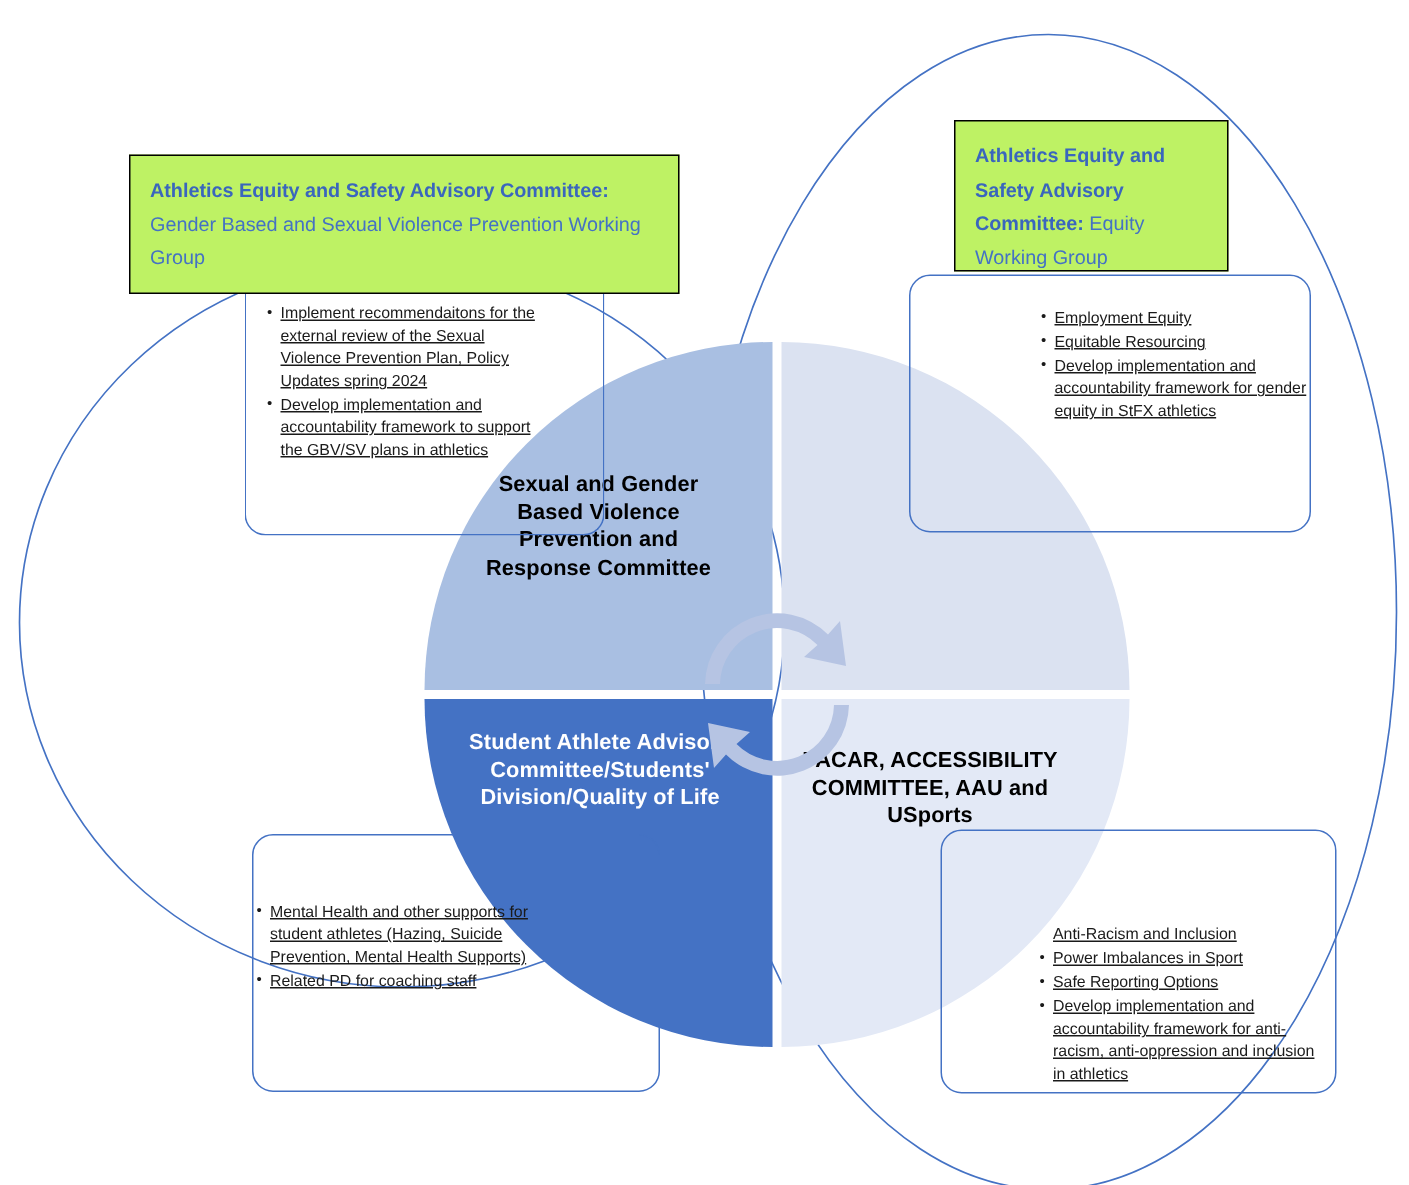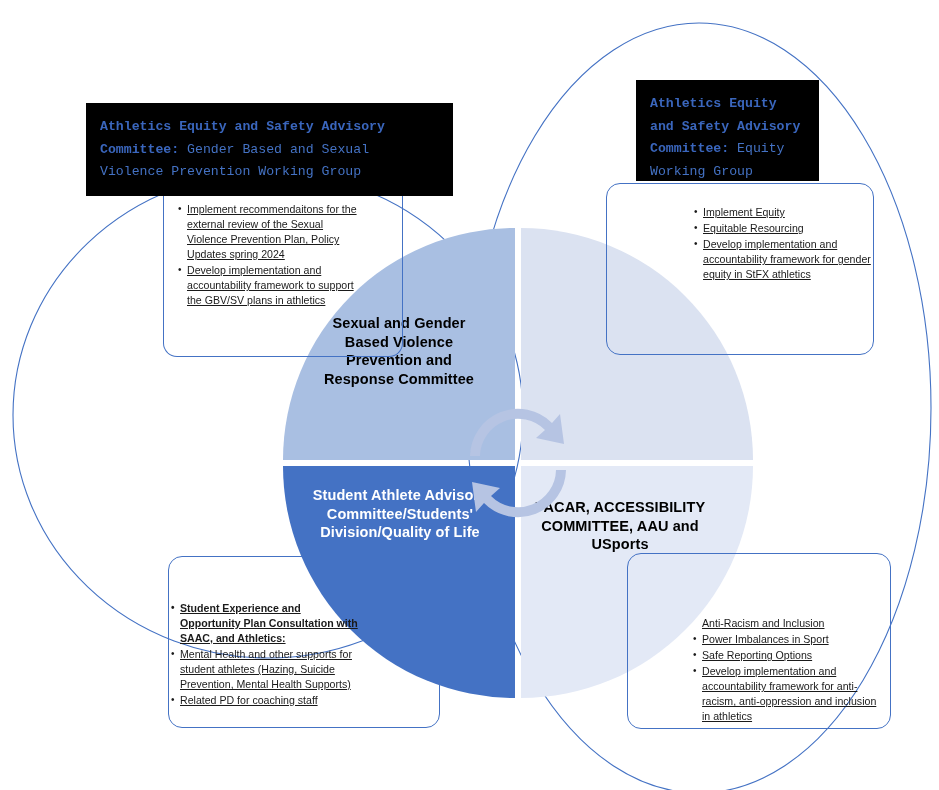--- a/index.html
+++ b/index.html
@@ -70,28 +70,27 @@
     left: 165px;
     top: 165px;
     width: 140px;
     height: 140px;
     pointer-events: none;
   }
 
   
   .title-box {
     position: absolute;
-    background: #000000;
+    background: #bef264;
     border: 1.3px solid #000000;
     box-sizing: border-box;
     color: #4472c4;
     font-size: 13.2px;
     line-height: 1.72;
     padding: 12px 12px 10px 13px;
-    font-family: Liberation Mono, monospace;
   }
   .title-box b { color: #3a66bd; font-weight: bold; }
   .tb-left  { left: 86px;  top: 103px; width: 367px; height: 93px; }
   .tb-right { left: 636px; top: 80px;  width: 183px; height: 101px; }
 
   
   .bullet-box {
     position: absolute;
     box-sizing: border-box;
     border: 1.2px solid #4472c4;
@@ -165,26 +164,25 @@
   <div class="bullet-box bb-tl"></div>
   <div class="bullet-box bb-tr"></div>
   <div class="bullet-box bb-bl"></div>
   <div class="bullet-box bb-br"></div>
 
   <ul class="bullets bl-tl">
       <li>Implement recommendaitons for the external review of the Sexual Violence Prevention Plan, Policy Updates spring 2024</li>
       <li>Develop implementation and accountability framework to support the GBV/SV plans in athletics</li>
     </ul>
   <ul class="bullets bl-tr">
-      <li>Implement Equity</li>
+      <li>Employment Equity</li>
       <li>Equitable Resourcing</li>
       <li>Develop implementation and accountability framework for gender equity in StFX athletics</li>
     </ul>
   <ul class="bullets bl-bl">
-      <li class="bold">Student Experience and Opportunity Plan Consultation with SAAC, and Athletics:</li>
       <li>Mental Health and other supports for student athletes (Hazing, Suicide Prevention, Mental Health Supports)</li>
       <li>Related PD for coaching staff</li>
     </ul>
   <ul class="bullets bl-br">
       <li class="nobullet">Anti-Racism and Inclusion</li>
       <li>Power Imbalances in Sport</li>
       <li>Safe Reporting Options</li>
       <li>Develop implementation and accountability framework for anti-racism, anti-oppression and inclusion in athletics</li>
     </ul>
 

